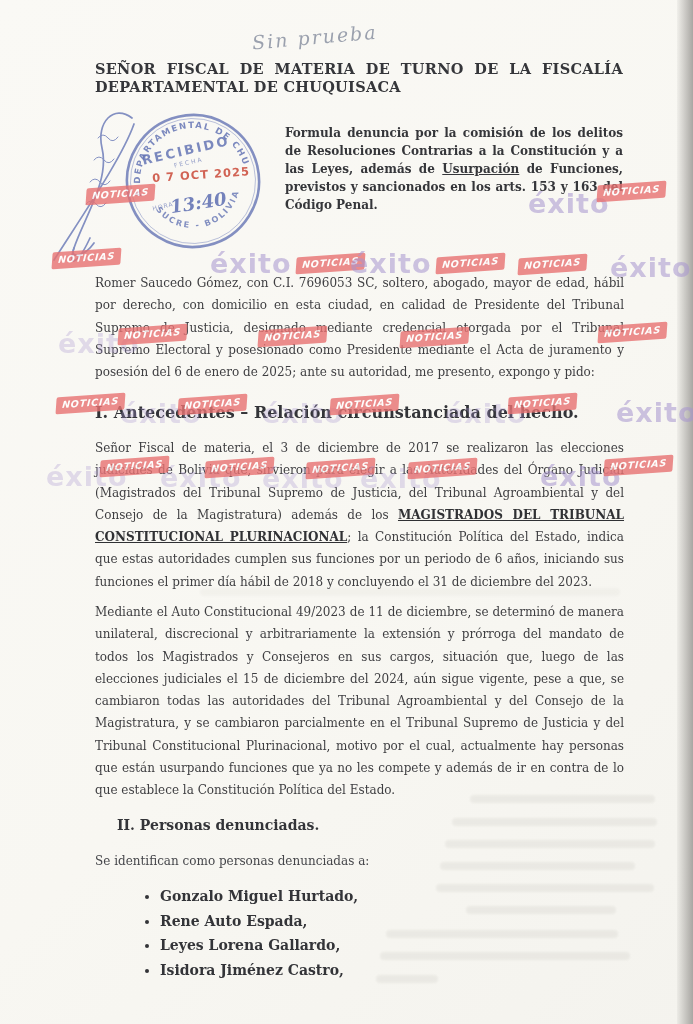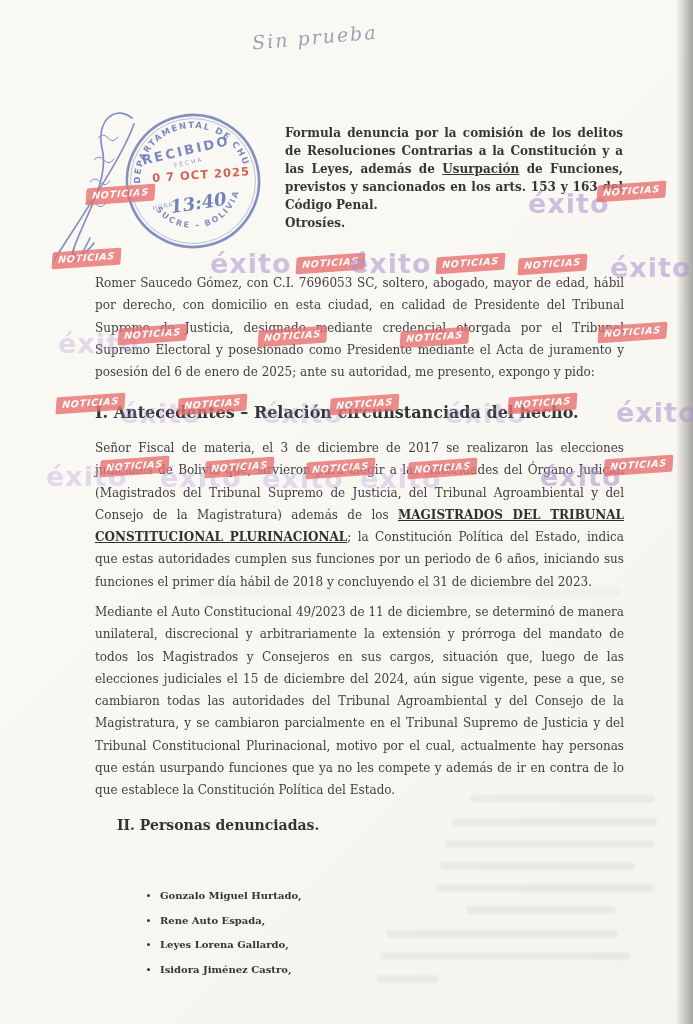--- a/index.html
+++ b/index.html
@@ -22,21 +22,21 @@
   .addressee .l1 { text-align:justify; text-align-last:justify; }
   .formula { top:124px; left:285px; width:338px; font-weight:bold; font-size:12px; line-height:18px; color:#35363a; }
   .formula .otro { text-align:left; }
   .intro-par { top:272px; left:95px; width:529px; }
   .sec1-head { top:402px; left:95px; width:529px; font-weight:bold; color:#333438; text-align:left;}
   .sec1-p1 { top:437px; left:95px; width:529px; }
   .sec1-p1 .emph { font-weight:bold; text-decoration:underline; color:#303134; }
   .sec1-p2 { top:601px; left:95px; width:529px; }
   .sec2-head { top:814px; left:95px; font-weight:bold; color:#333438; }
   .sec2-intro { top:850px; left:95px; width:529px; color:#45464a; }
-  .denounced { top:884px; left:160px; width:420px; font-weight:bold; color:#333438; font-size:10px; }
+  .denounced { top:884px; left:160px; width:420px; font-weight:bold; color:#333438; font-size:14px; }
   .denounced li { line-height:24.5px; list-style:disc; }
   .underline { text-decoration:underline; }
 
   
   .handnote {
     position:absolute; top:26px; left:252px;
     font-family:"DejaVu Serif", serif; font-style:italic;
     color:#8b92a2; font-size:19px; letter-spacing:2px;
     transform:rotate(-5deg); opacity:.85;
   }
@@ -112,33 +112,37 @@
         </text>
         <text x="75" y="48" text-anchor="middle" font-family="DejaVu Sans, sans-serif" font-size="13" font-weight="bold" letter-spacing="2.5" fill="#5163ac" opacity="0.85">RECIBIDO</text>
         <text x="75" y="58" text-anchor="middle" font-family="DejaVu Sans, sans-serif" font-size="6" letter-spacing="2" fill="#5163ac" opacity="0.7">FECHA</text>
         <text x="40" y="95" text-anchor="middle" font-family="DejaVu Sans, sans-serif" font-size="6" letter-spacing="1" fill="#5163ac" opacity="0.7">HORA</text>
       </g>
     </svg>
     <div class="stamp-date">0 7 OCT 2025</div>
     <div class="stamp-time">13:40</div>
   </div>
 
+  <div class="doc-text addressee">
+    <div class="l1">SEÑOR FISCAL DE MATERIA DE TURNO DE LA FISCALÍA</div>
+    <div class="l2">DEPARTAMENTAL DE CHUQUISACA</div>
+  </div>
 
   <div class="doc-text formula">
     <p><span>Formula denuncia por la comisión de los delitos de Resoluciones Contrarias a la Constitución y a las Leyes, además de </span><span class="underline">Usurpación</span><span> de Funciones, previstos y sancionados en los arts. 153 y 163 del Código Penal.</span></p>
-    <p class="otro">Otrosíes.</p>
   </div>
 
   <p class="doc-text intro-par">Romer Saucedo Gómez, con C.I. 7696053 SC, soltero, abogado, mayor de edad, hábil por derecho, con domicilio en esta ciudad, en calidad de Presidente del Tribunal Supremo de Justicia, designado mediante credencial otorgada por el Tribunal Supremo Electoral y posesionado como Presidente mediante el Acta de juramento y posesión del 6 de enero de 2025; ante su autoridad, me presento, expongo y pido:</p>
 
   <h2 class="doc-text sec1-head" style="font-size:16px;">I. Antecedentes – Relación circunstanciada del hecho.</h2>
   <p class="doc-text sec1-p1"><span>Señor Fiscal de materia, el 3 de diciembre de 2017 se realizaron las elecciones judiciales de Bolivia que, sirvieron para elegir a las Autoridades del Órgano Judicial (Magistrados del Tribunal Supremo de Justicia, del Tribunal Agroambiental y del Consejo de la Magistratura) además de los </span><span class="emph">MAGISTRADOS DEL TRIBUNAL CONSTITUCIONAL PLURINACIONAL</span><span>; la Constitución Política del Estado, indica que estas autoridades cumplen sus funciones por un periodo de 6 años, iniciando sus funciones el primer día hábil de 2018 y concluyendo el 31 de diciembre del 2023.</span></p>
   <p class="doc-text sec1-p2">Mediante el Auto Constitucional 49/2023 de 11 de diciembre, se determinó de manera unilateral, discrecional y arbitrariamente la extensión y prórroga del mandato de todos los Magistrados y Consejeros en sus cargos, situación que, luego de las elecciones judiciales el 15 de diciembre del 2024, aún sigue vigente, pese a que, se cambiaron todas las autoridades del Tribunal Agroambiental y del Consejo de la Magistratura, y se cambiaron parcialmente en el Tribunal Supremo de Justicia y del Tribunal Constitucional Plurinacional, motivo por el cual, actualmente hay personas que están usurpando funciones que ya no les compete y además de ir en contra de lo que establece la Constitución Política del Estado.</p>
 
   <h2 class="doc-text sec2-head" style="font-size:14px;margin-left:22px;">II. Personas denunciadas.</h2>
+  <p class="doc-text sec2-intro">Se identifican como personas denunciadas a:</p>
   <ul class="doc-text denounced">
       <li>Gonzalo Miguel Hurtado,</li>
       <li>Rene Auto Espada,</li>
       <li>Leyes Lorena Gallardo,</li>
       <li>Isidora Jiménez Castro,</li>
     </ul>
 
   <div>
     <div class="bleed" style="top:588px; left:200px; width:420px; opacity:.05;"></div>
     <div class="bleed" style="top:795px; left:470px; width:185px;"></div>

